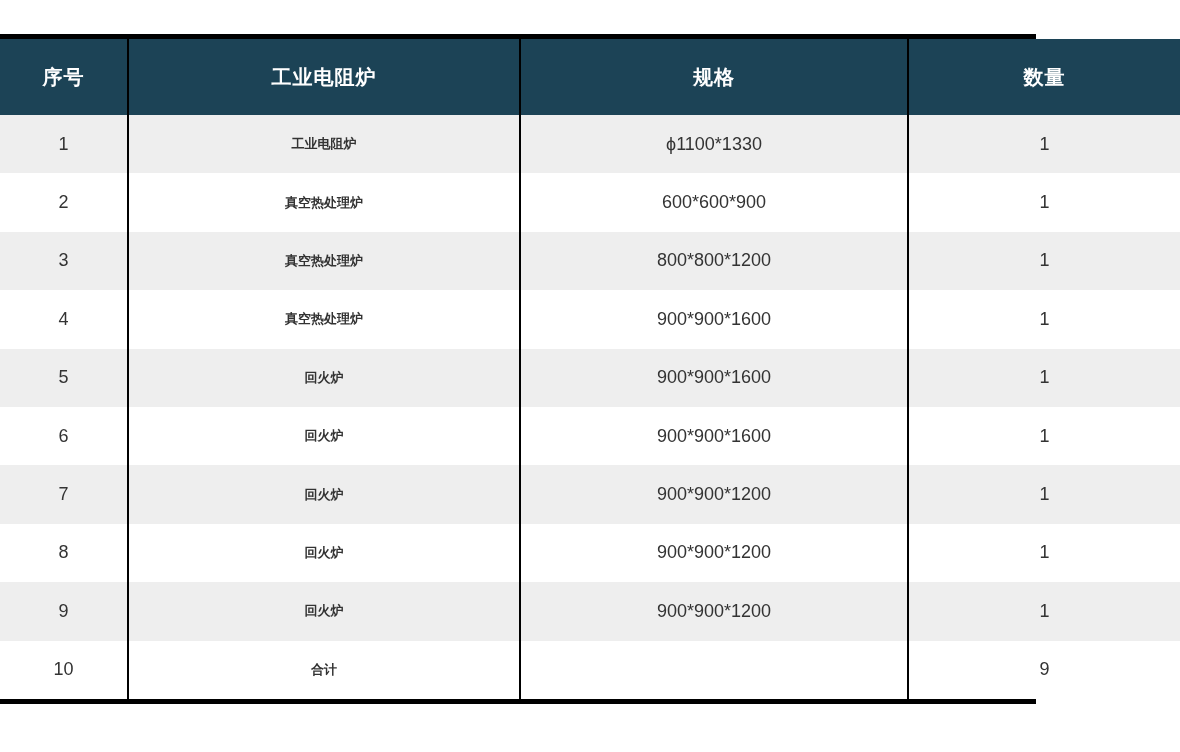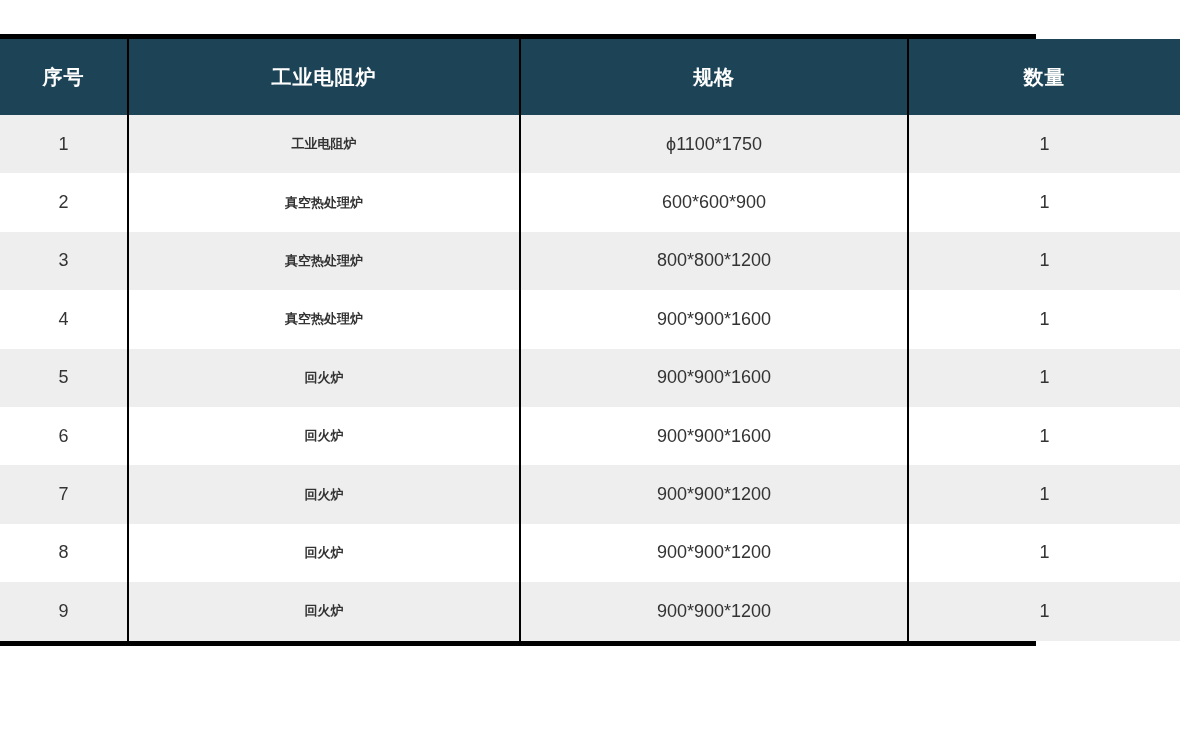--- a/index.html
+++ b/index.html
@@ -85,21 +85,21 @@
           <th>序号</th>
           <th>工业电阻炉</th>
           <th>规格</th>
           <th>数量</th>
         </tr>
       </thead>
       <tbody>
   <tr class="alt">
     <td class="cell-index">1</td>
     <td class="cell-name">工业电阻炉</td>
-    <td class="cell-spec">ϕ1100*1750</td>
+    <td class="cell-spec">ϕ1100*1330</td>
     <td class="cell-qty">1</td>
   </tr>
 
   <tr>
     <td class="cell-index">2</td>
     <td class="cell-name">真空热处理炉</td>
     <td class="cell-spec">600*600*900</td>
     <td class="cell-qty">1</td>
   </tr>
 
@@ -145,16 +145,22 @@
     <td class="cell-qty">1</td>
   </tr>
 
   <tr class="alt">
     <td class="cell-index">9</td>
     <td class="cell-name">回火炉</td>
     <td class="cell-spec">900*900*1200</td>
     <td class="cell-qty">1</td>
   </tr>
 
+  <tr>
+    <td class="cell-index">10</td>
+    <td class="cell-name">合计</td>
+    <td class="cell-spec"></td>
+    <td class="cell-qty">9</td>
+  </tr>
 </tbody>
     </table>
   </div>
 </div>
 
 </body></html>

